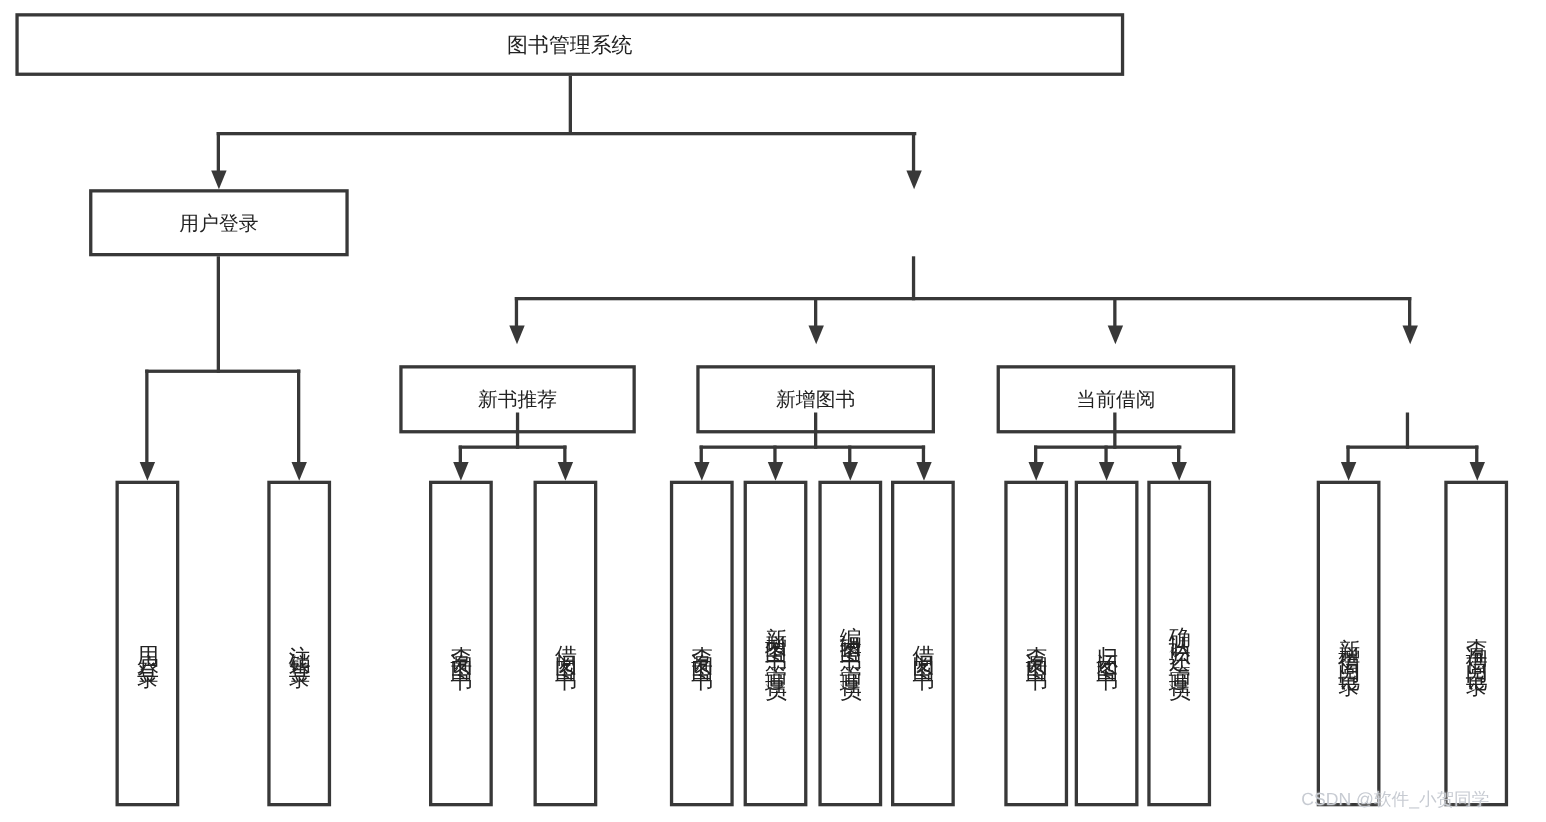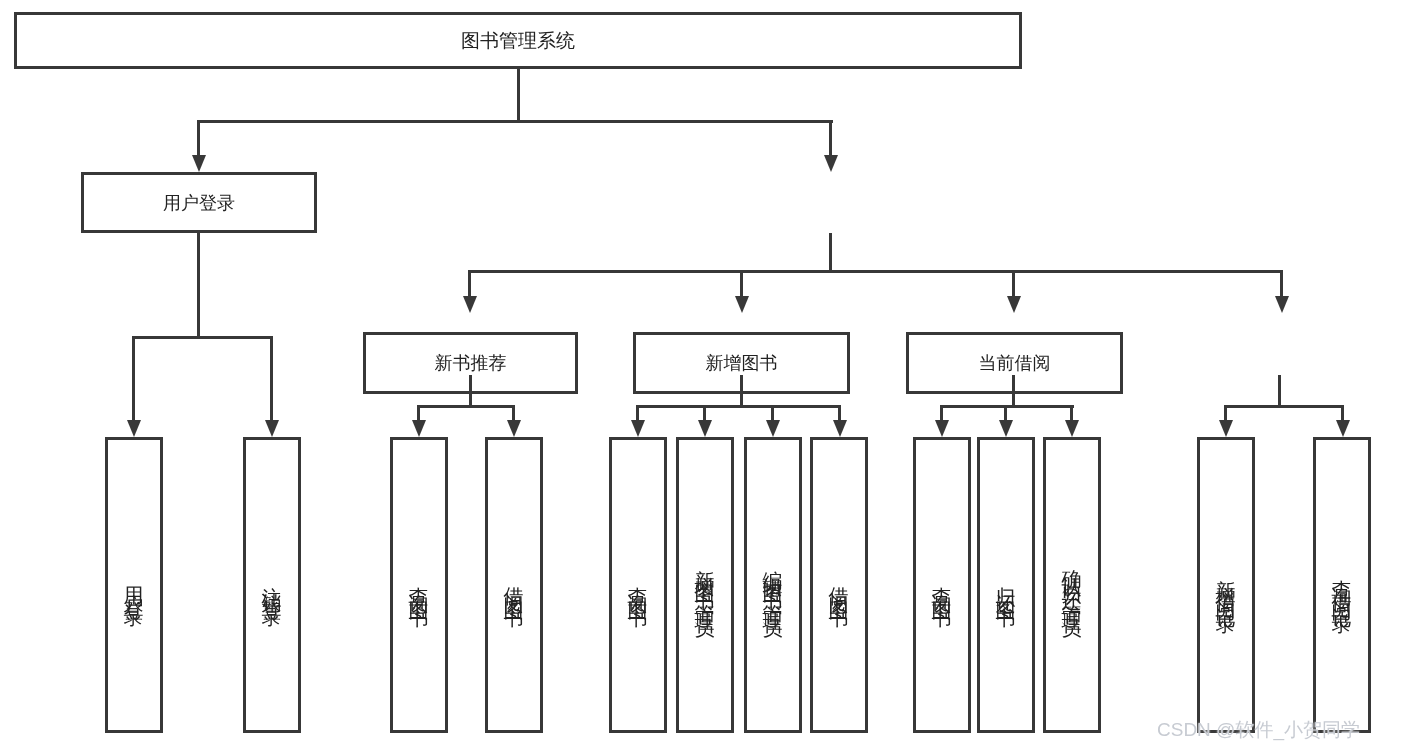--- a/index.html
+++ b/index.html
@@ -45,22 +45,22 @@
   .hline{position:absolute;height:3px;background:var(--line);}
   .vline{position:absolute;width:3px;background:var(--line);}
   .tri{
     position:absolute;width:0;height:0;
     border-left:7px solid transparent;
     border-right:7px solid transparent;
     border-top:17px solid var(--line);
   }
   .watermark{
     position:absolute;
-    left:1157px;top:717px;
-    font-size:19px;
+    left:1183px;top:717px;
+    font-size:16px;
     color:var(--watermark);
     text-shadow:0 0 2px #ffffff;
     z-index:10;
     white-space:nowrap;
   }
 </style>
 </head>
 <body>
 
 <div id="stage">

